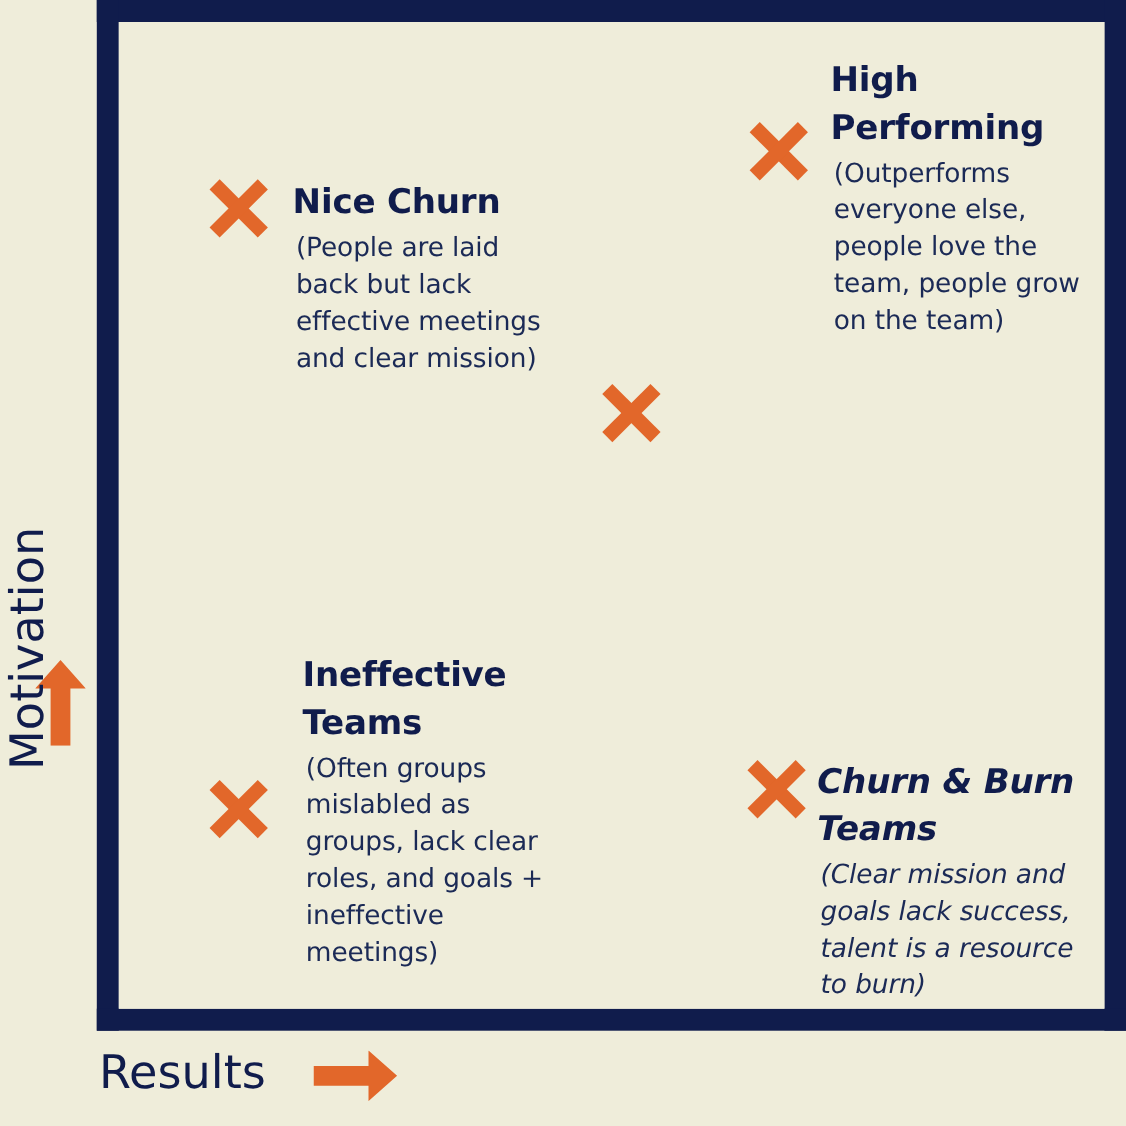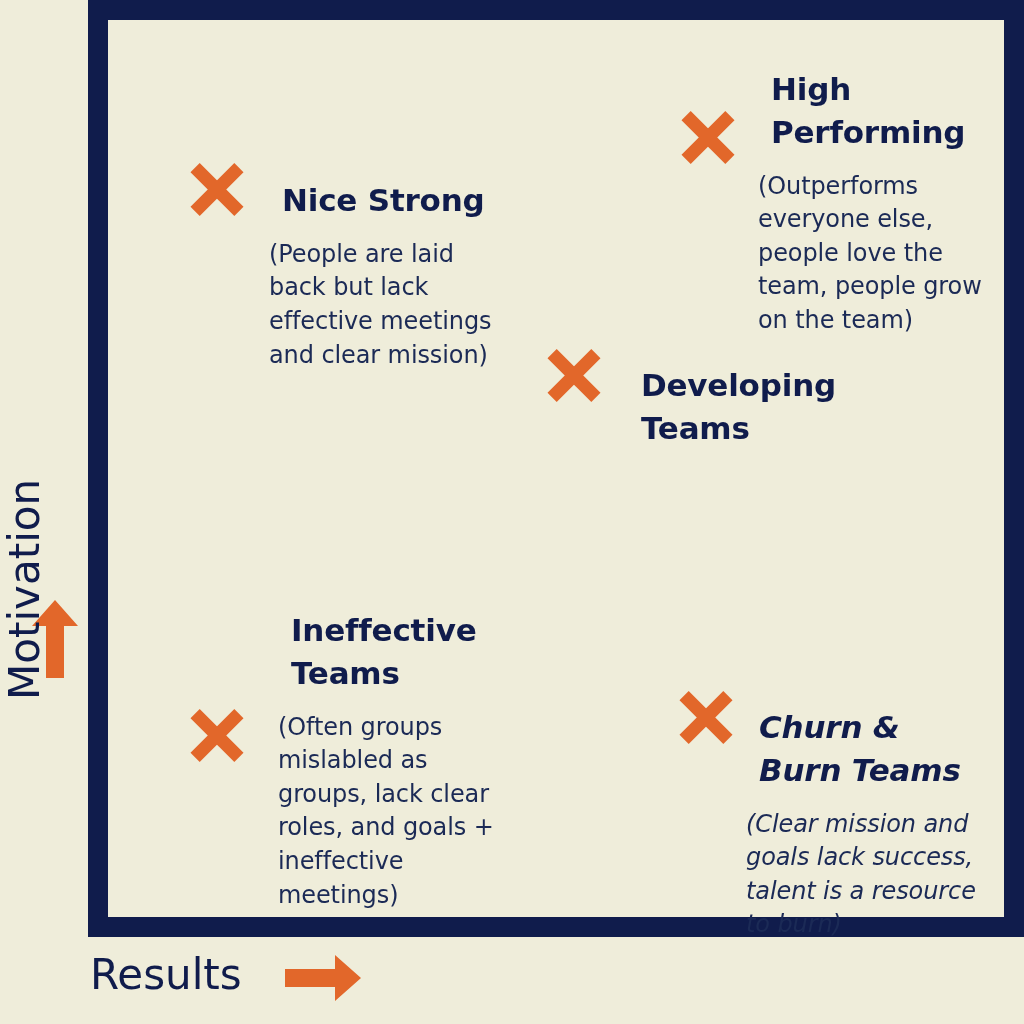--- a/index.html
+++ b/index.html
@@ -39,21 +39,21 @@
   
   .item {
     position: absolute;
   }
   .item-title {
     color: #101C4C;
     font-weight: 700;
     font-size: 31px;
     line-height: 1.38;
     letter-spacing: -0.2px;
-    margin: 16px;
+    margin: 0;
   }
   .item-desc {
     color: #1B2A56;
     font-weight: 400;
     font-size: 24px;
     line-height: 1.40;
     letter-spacing: -0.1px;
     margin: 3px;
   }
 
@@ -130,39 +130,38 @@
   <div class="frame frame-right"></div>
   <div class="frame frame-bottom"></div>
 
   <div class="plot-area"></div>
 
   <div class="x-marker" id="x-nice">
     <span class="a"></span>
       <span class="b"></span>
   </div>
   <div class="item" id="item-nice">
-    <p class="item-title">Nice Strong</p>
+    <p class="item-title">Nice Churn</p>
     <p class="item-desc">(People are laid back but lack effective meetings and clear mission)</p>
   </div>
 
   <div class="x-marker" id="x-high">
     <span class="a"></span>
       <span class="b"></span>
   </div>
   <div class="item" id="item-high">
     <p class="item-title">High Performing</p>
     <p class="item-desc">(Outperforms everyone else, people love the team, people grow on the team)</p>
   </div>
 
   <div class="x-marker" id="x-developing">
     <span class="a"></span>
       <span class="b"></span>
   </div>
   <div class="item" id="item-developing">
-    <p class="item-title">Developing Teams</p>
   </div>
 
   <div class="x-marker" id="x-ineffective">
     <span class="a"></span>
       <span class="b"></span>
   </div>
   <div class="item" id="item-ineffective">
     <p class="item-title">Ineffective Teams</p>
     <p class="item-desc">(Often groups mislabled as groups, lack clear roles, and goals + ineffective meetings)</p>
   </div>

